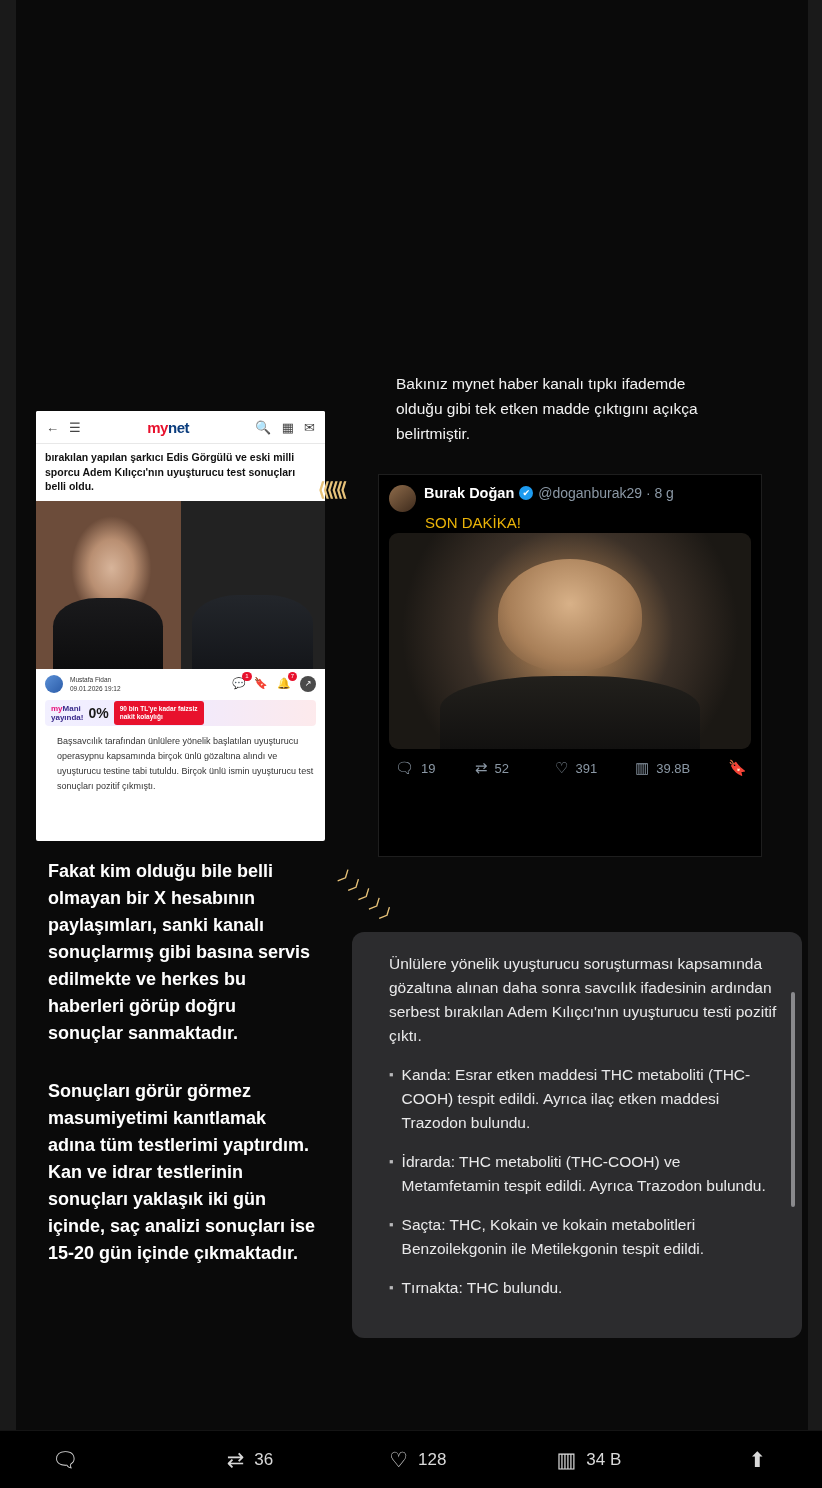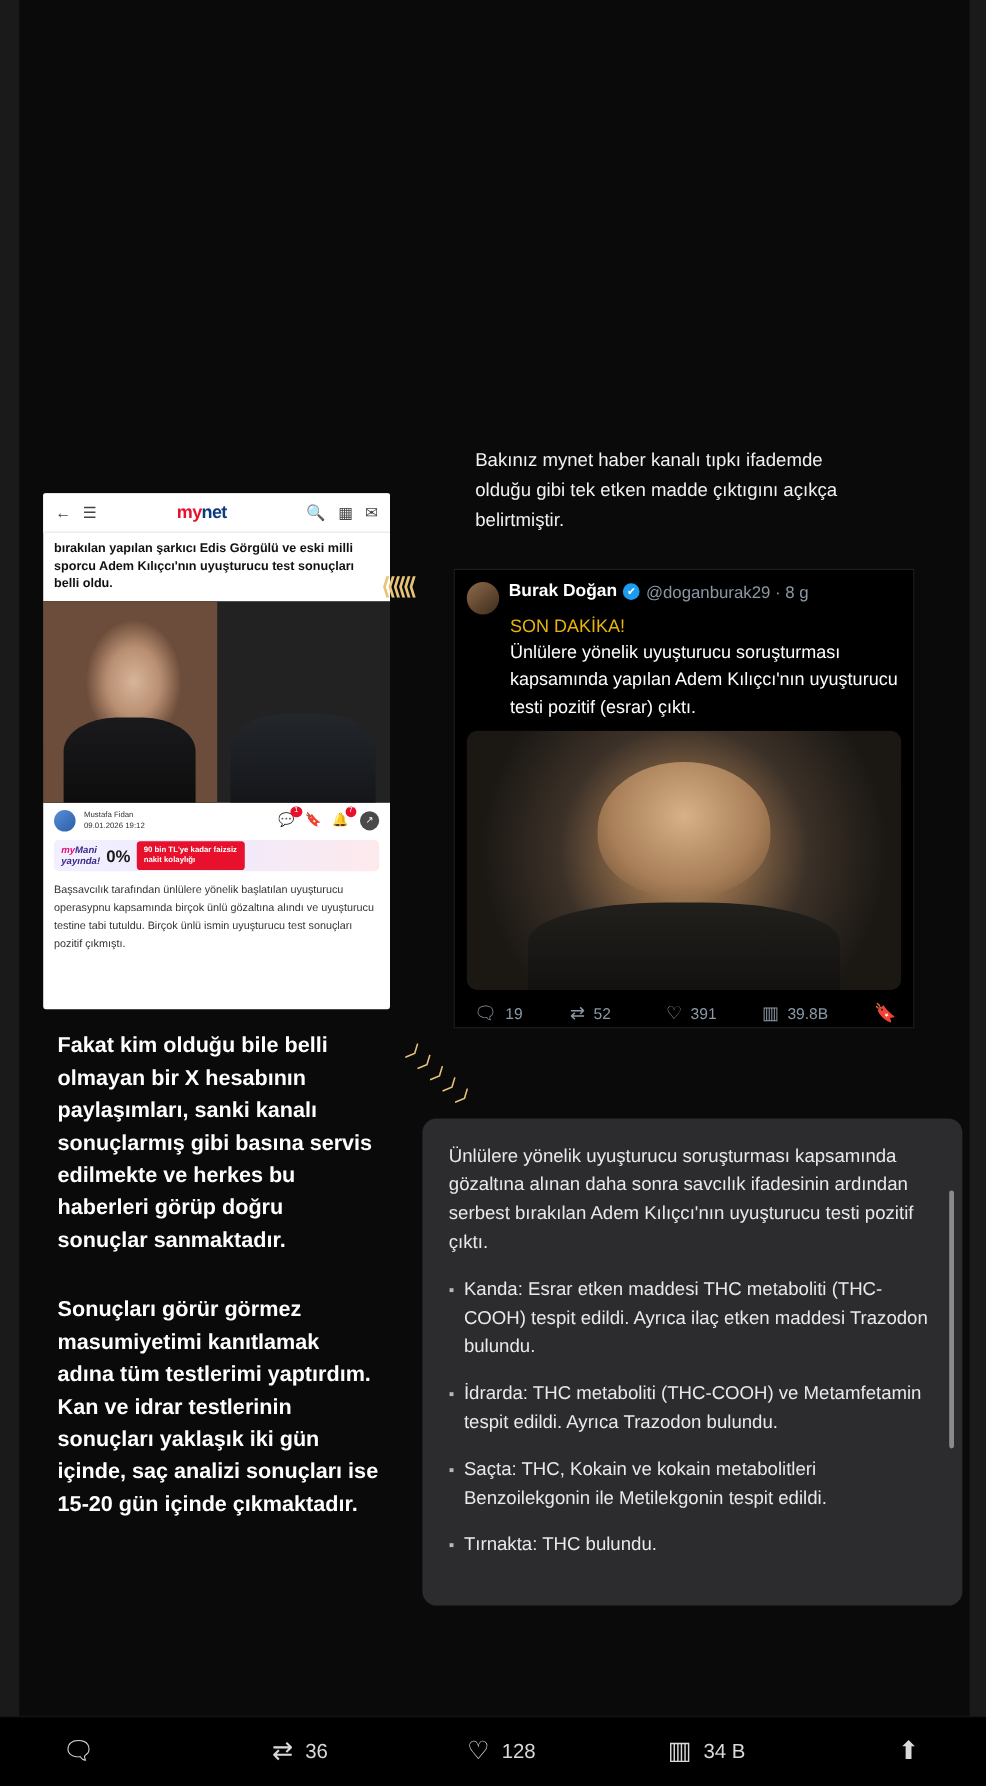--- a/index.html
+++ b/index.html
@@ -131,33 +131,33 @@
   }
   .mynet-banner {
     margin: 3px 9px 0 9px;
     height: 26px;
     border-radius: 4px;
     background: linear-gradient(90deg,#f2f0ff 0%, #efeaff 45%, #fdeaec 100%);
     display: flex; align-items: center;
     padding: 0 6px; gap: 5px;
     overflow: hidden;
   }
-  .banner-left { font-size: 8px; font-weight: bold; color: #3a2b8c; white-space: nowrap; font-style: italic;}
+  .banner-left { font-size: 8px; font-weight: bold; color: #3a2b8c; white-space: nowrap;}
   .banner-left .pink { color: #e8117a; }
   .banner-zero {
     font-size: 14px; font-weight: bold; color: #1a1a1a;
   }
   .banner-right {
     background: #e8112d; color: #fff;
     font-size: 6.5px; font-weight: bold;
     border-radius: 3px; padding: 4px 6px;
     white-space: nowrap; line-height: 8px;
   }
   .mynet-body {
-    padding: 8px 9px 0 9px;
+    padding: 8px 9px 0 21px;
     font-size: 9px; line-height: 15px;
     color: #333;
   }
 
   
   .note-mynet {
     position: absolute;
     left: 396px; top: 371px;
     width: 310px;
     font-size: 15.5px;
@@ -271,21 +271,21 @@
   .note-2 { top: 1078px; }
   .note-3 { top: 1295px; }
 
   
   .results-card {
     position: absolute;
     left: 352px; top: 932px;
     width: 450px; height: 406px;
     background: #2c2c2e;
     border-radius: 12px;
-    padding: 20px 22px 10px 22px;
+    padding: 20px 22px 10px 37px;
     overflow: hidden;
   }
   .res-intro {
     font-size: 15.5px; line-height: 24px; color: #e9e9ea;
   }
   .res-item {
     display: flex; gap: 8px;
     margin-top: 15px;
     font-size: 15.5px; line-height: 24px; color: #e9e9ea;
   }
@@ -388,21 +388,20 @@
       <div class="tw-avatar"></div>
       <div class="tw-names">
         <div class="tw-line1">
           <span class="tw-name">Burak Doğan</span>
           <span class="tw-verify">✔</span>
           <span class="tw-handle">@doganburak29 · 8 g</span>
         </div>
       </div>
     </div>
     <div class="tw-breaking">SON DAKİKA!</div>
-    <div class="tw-text">Ünlülere yönelik uyuşturucu soruşturması kapsamında yapılan Adem Kılıçcı'nın uyuşturucu testi pozitif (esrar) çıktı.</div>
     <div class="tw-photo"></div>
     <div class="tw-actions">
       <div class="tw-act">
         <span class="g">🗨</span>
         <span>19</span>
       </div>
       <div class="tw-act">
         <span class="g">⇄</span>
         <span>52</span>
       </div>

